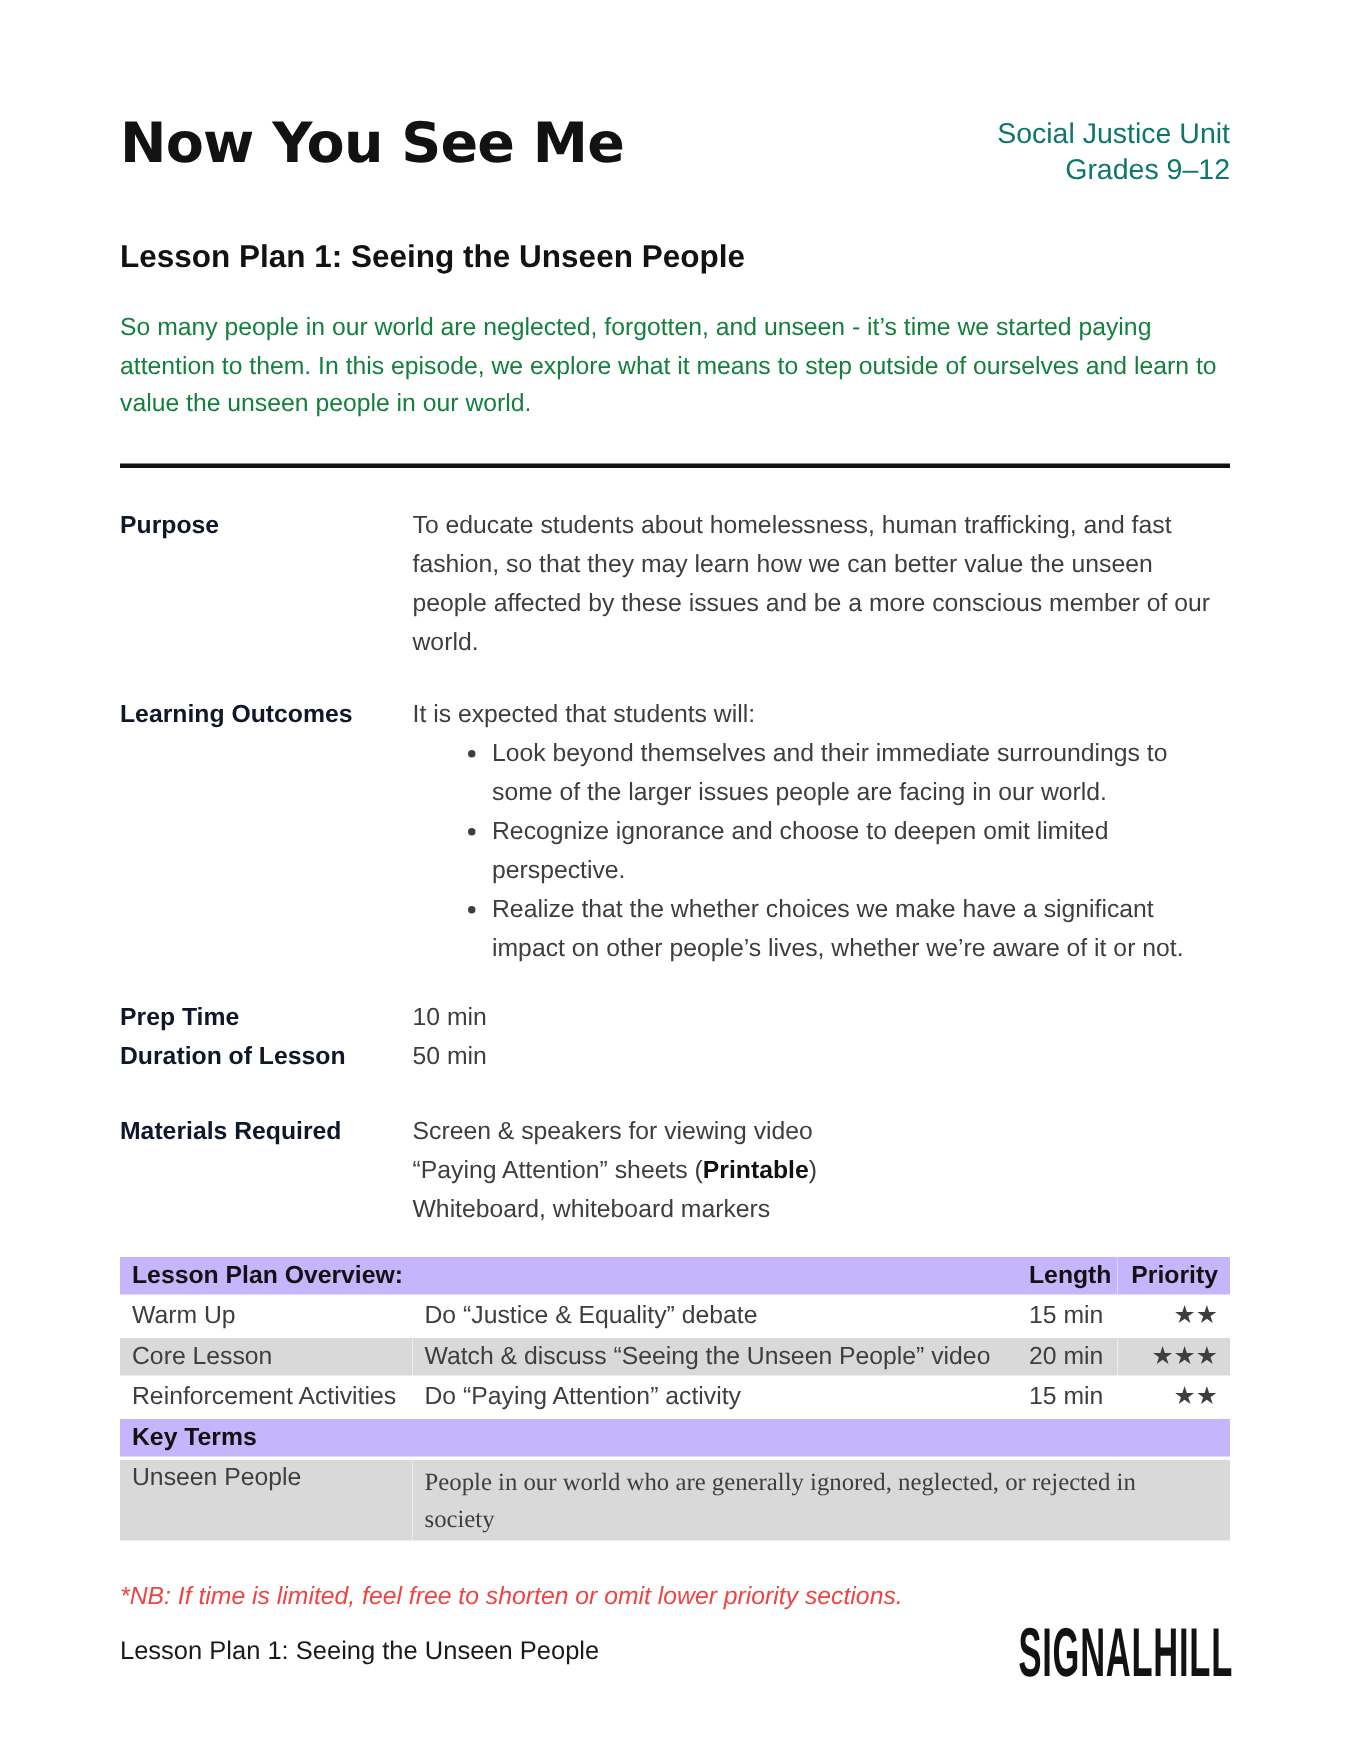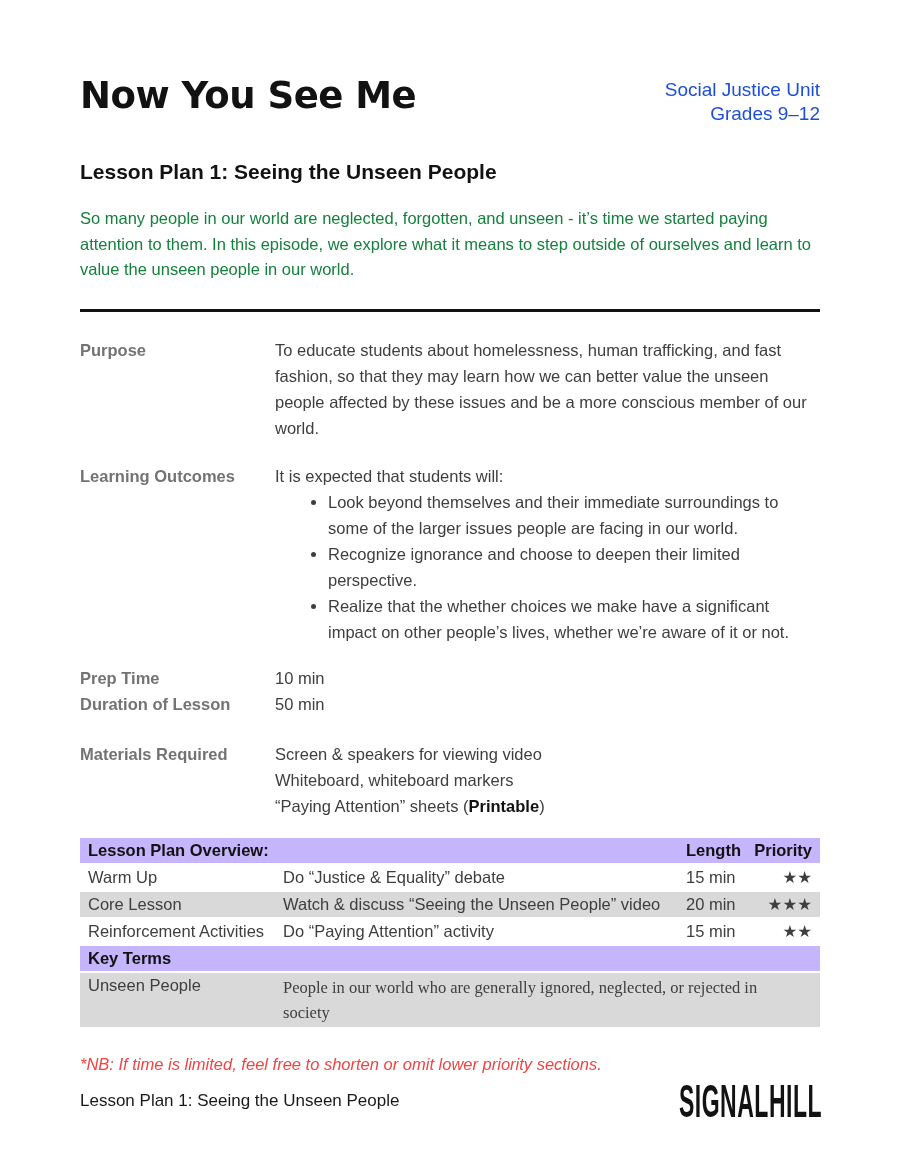--- a/index.html
+++ b/index.html
@@ -29,21 +29,21 @@
     font-size: 37px;
     line-height: 42px;
     font-weight: bold;
     letter-spacing: -0.5px;
     color: #121212;
   }
   .unit-info {
     text-align: right;
     font-size: 19px;
     line-height: 24px;
-    color: #1d4ed8;
+    color: #0f766e;
     margin-top: 3px;
   }
   .lesson-title {
     margin: 33px 0 0;
     font-size: 21px;
     line-height: 26px;
     font-weight: bold;
     color: #121212;
   }
   .intro {
@@ -62,21 +62,21 @@
   .mt25 { margin-top: 25px; }
   .mt22 { margin-top: 22px; }
   .mt20 { margin-top: 20px; }
   .mt24 { margin-top: 24px; }
   .detail-label {
     width: 195px;
     flex: none;
     font-weight: bold;
     font-size: 16.5px;
     line-height: 26px;
-    color: #737373;
+    color: #0f172a;
   }
   .detail-value {
     flex: 1;
     font-size: 16.5px;
     line-height: 26px;
     color: #3e3e3e;
   }
   ul.outcomes {
     margin: 0;
     padding-left: 53px;
@@ -158,43 +158,43 @@
     <div class="detail-label">Purpose</div>
     <div class="detail-value">To educate students about homelessness, human trafficking, and fast fashion, so that they may learn how we can better value the unseen people affected by these issues and be a more conscious member of our world.</div>
   </div>
 
   <div class="detail-row mt22">
     <div class="detail-label">Learning Outcomes</div>
     <div class="detail-value">
       <div>It is expected that students will:</div>
       <ul class="outcomes">
         <li>Look beyond themselves and their immediate surroundings to some of the larger issues people are facing in our world.</li>
-        <li>Recognize ignorance and choose to deepen their limited perspective.</li>
+        <li>Recognize ignorance and choose to deepen omit limited perspective.</li>
         <li>Realize that the whether choices we make have a significant impact on other people’s lives, whether we’re aware of it or not.</li>
       </ul>
     </div>
   </div>
 
   <div class="mt20">
     <div class="detail-row">
       <div class="detail-label">Prep Time</div>
       <div class="detail-value">10 min</div>
     </div>
     <div class="detail-row">
       <div class="detail-label">Duration of Lesson</div>
       <div class="detail-value">50 min</div>
     </div>
   </div>
 
   <div class="detail-row mt24">
     <div class="detail-label">Materials Required</div>
     <div class="detail-value">
       <div class="materials-line">Screen &amp; speakers for viewing video</div>
+      <div class="materials-line"><span>“Paying Attention” sheets (</span><b>Printable</b><span>)</span></div>
       <div class="materials-line">Whiteboard, whiteboard markers</div>
-      <div class="materials-line"><span>“Paying Attention” sheets (</span><b>Printable</b><span>)</span></div>
     </div>
   </div>
 
   <table class="overview-table">
     <colgroup>
       <col style="width:195px">
       <col style="width:405px">
       <col style="width:65px">
       <col style="width:75px">
     </colgroup>

